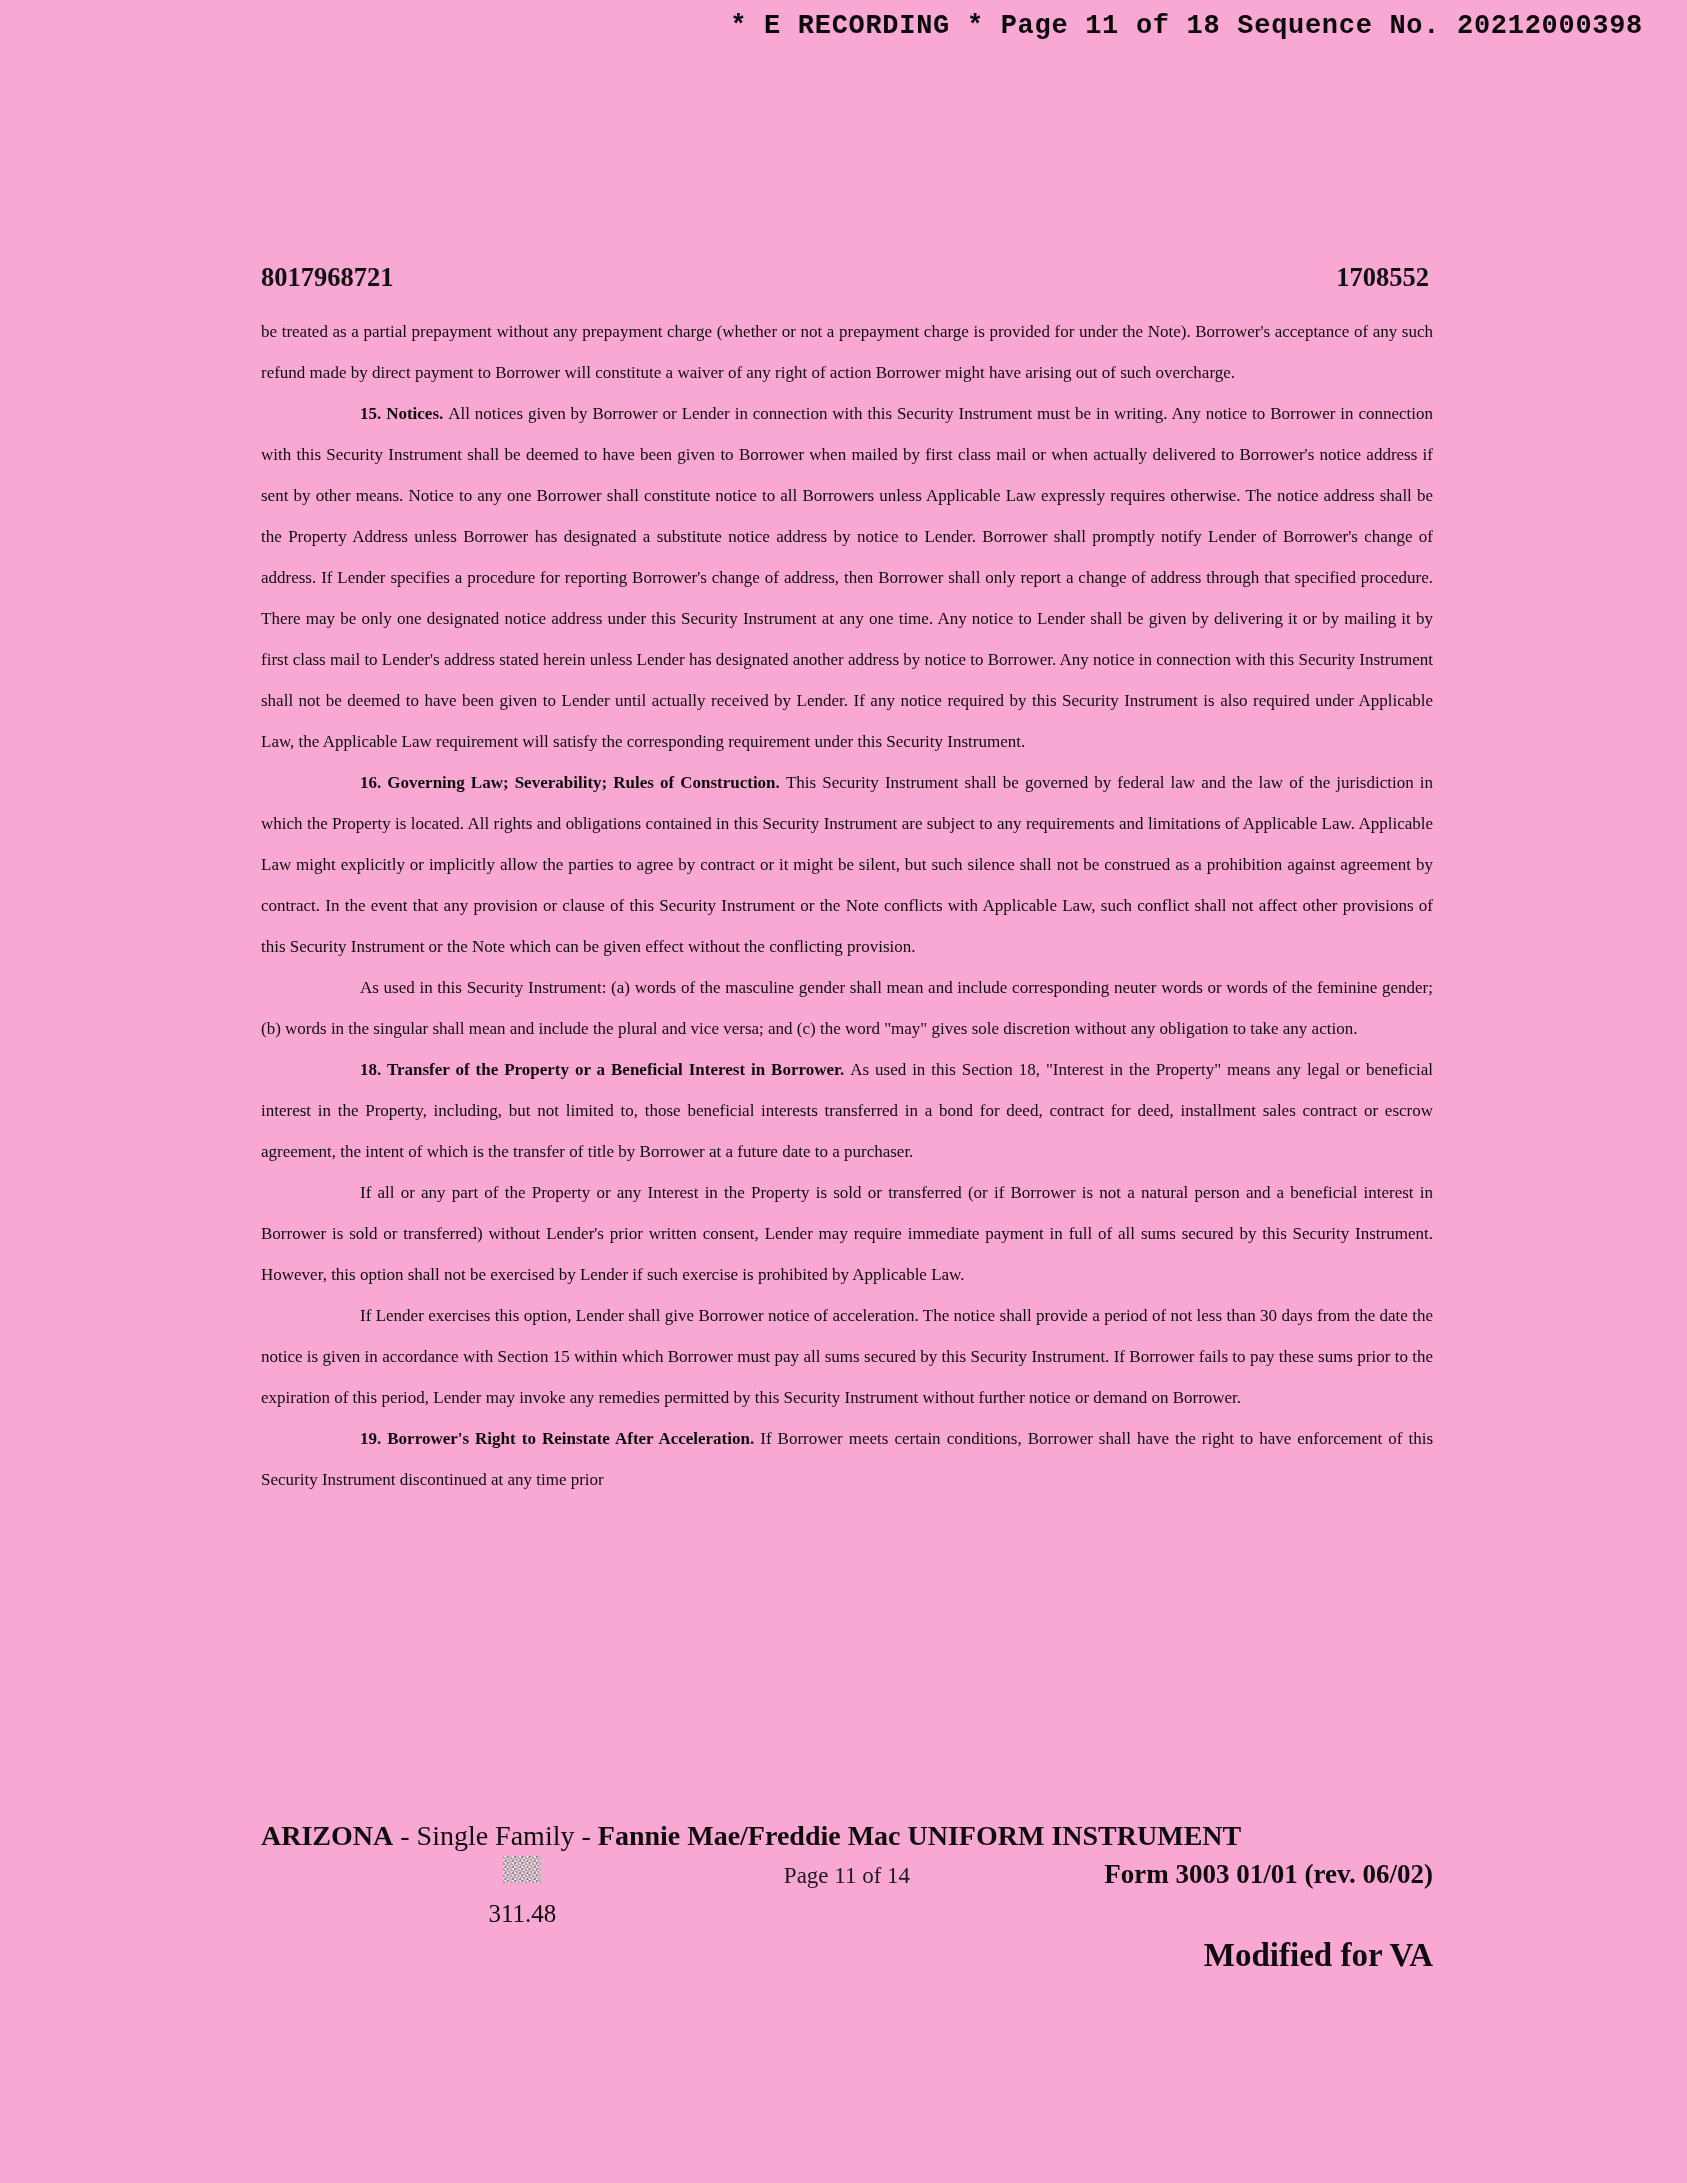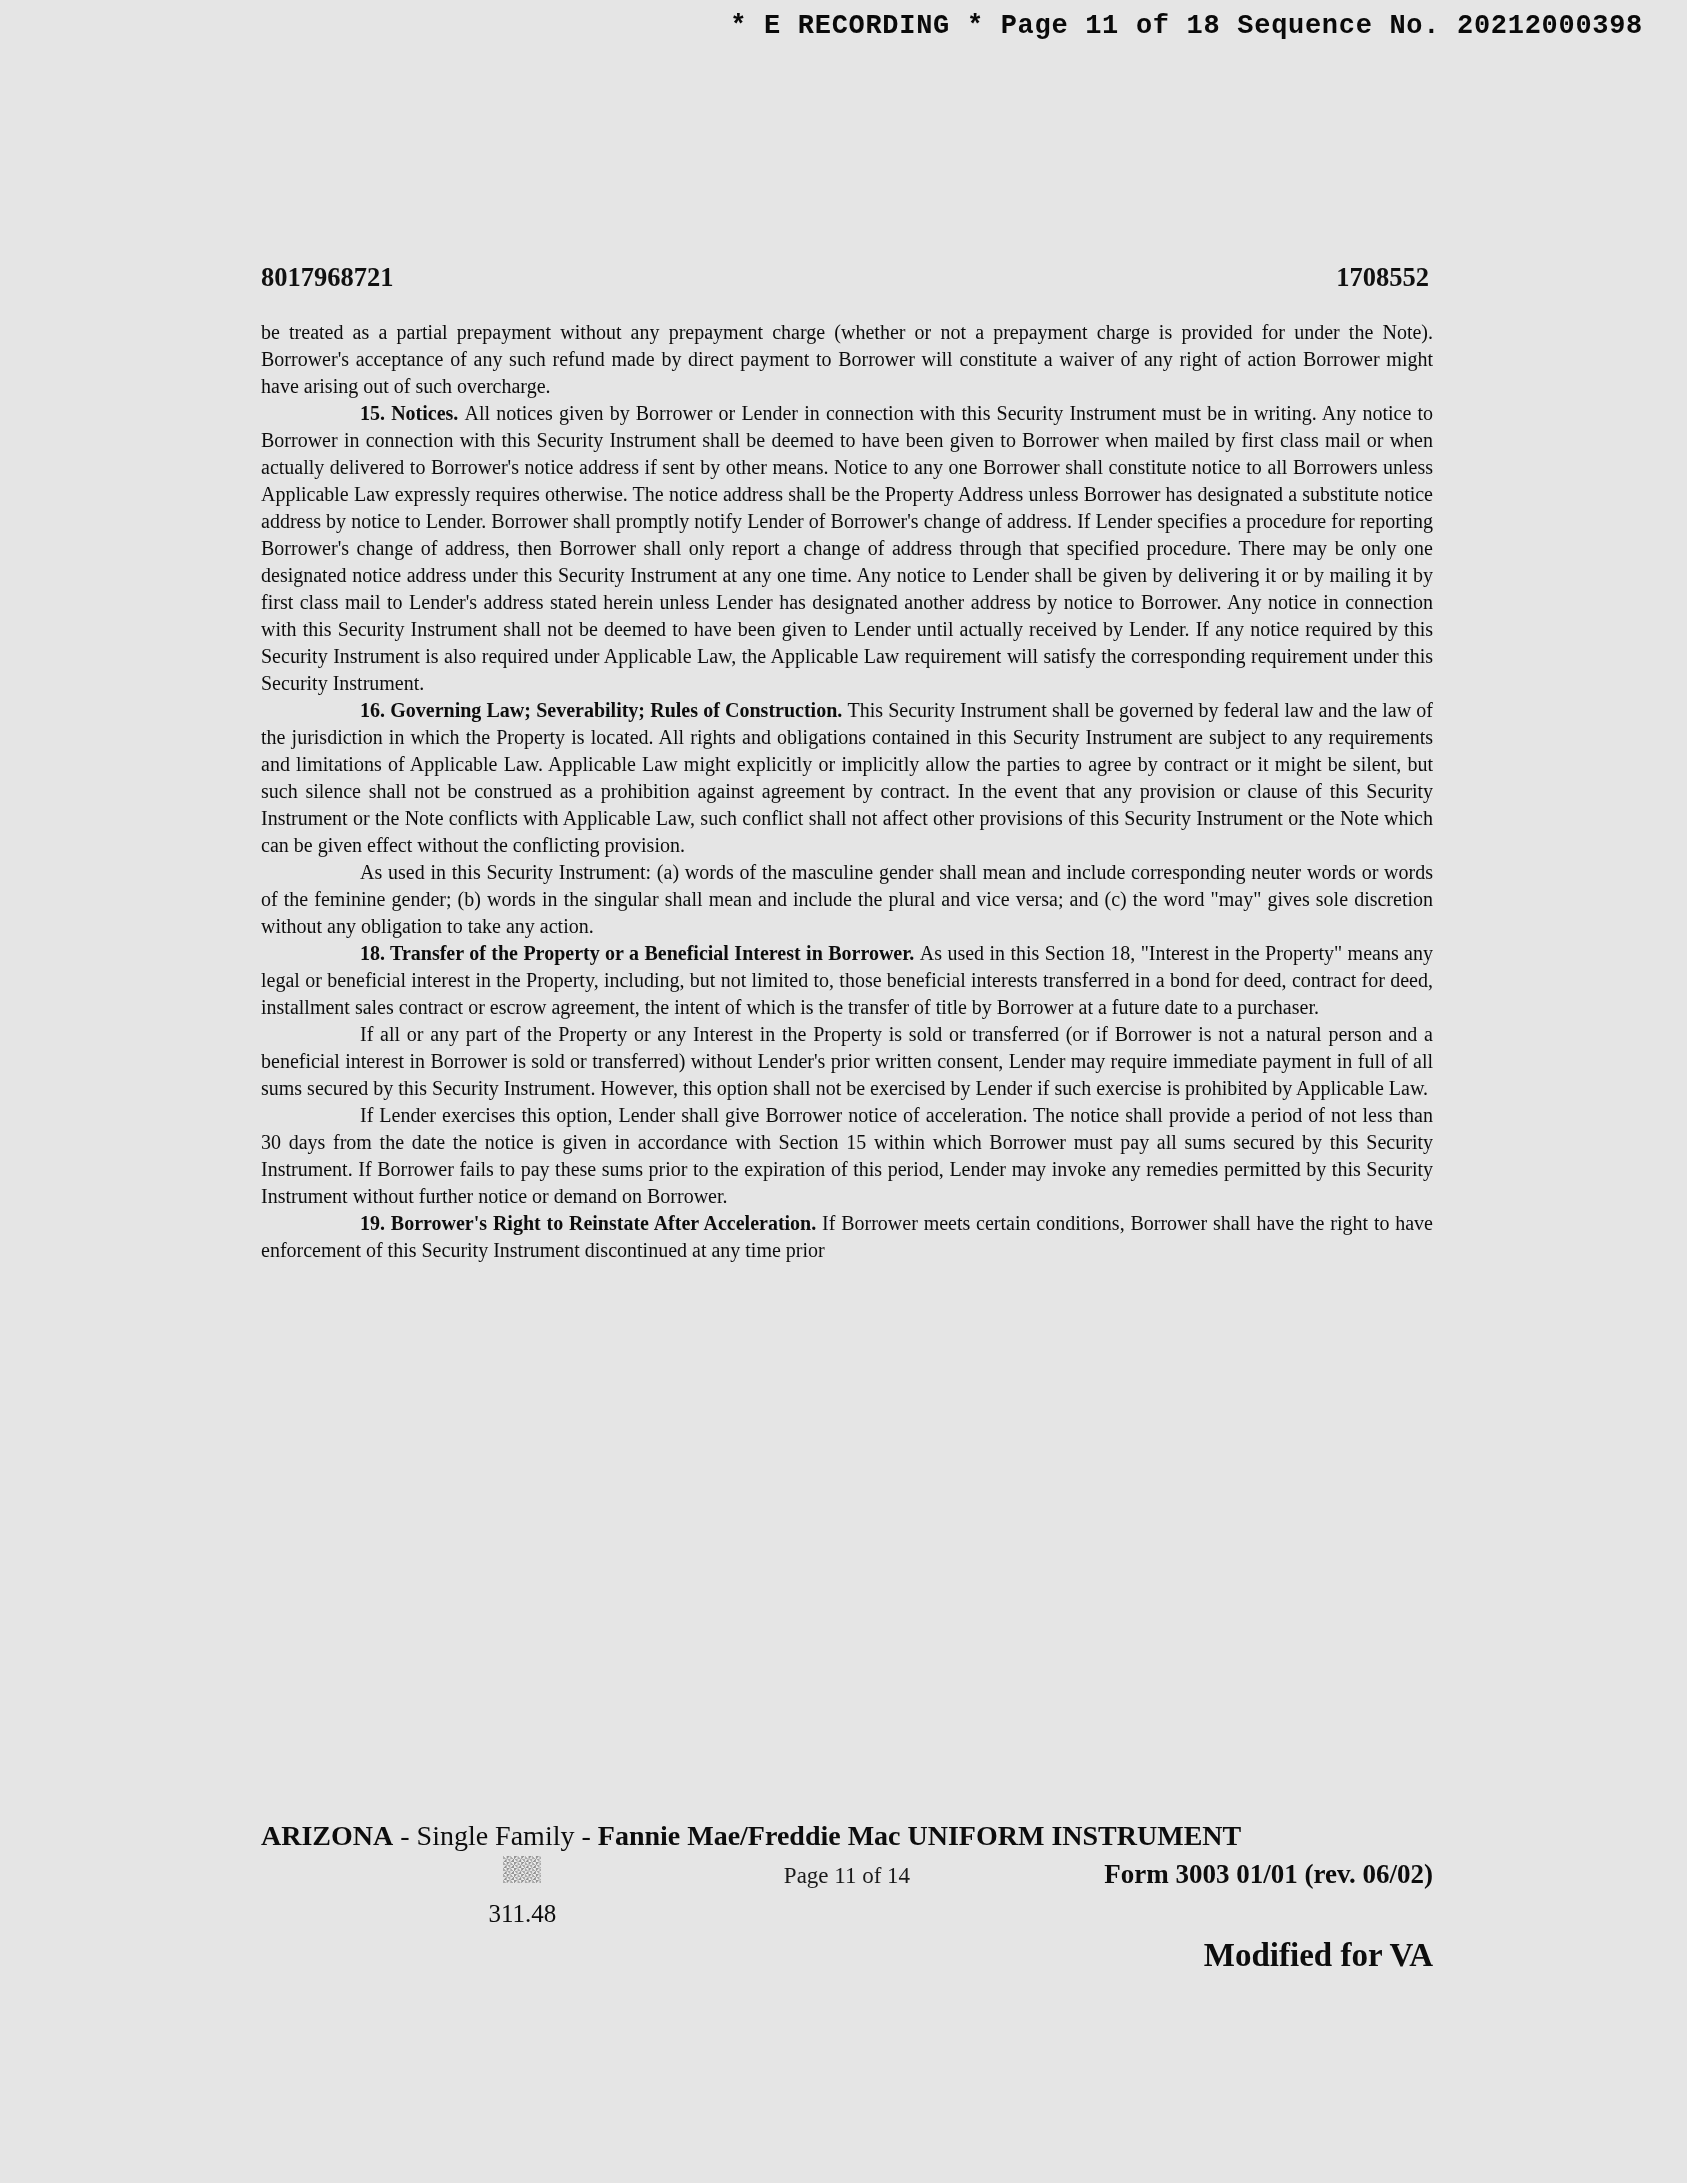--- a/index.html
+++ b/index.html
@@ -4,21 +4,21 @@
 <style>
   html, body {
     margin: 0;
     padding: 0;
     background: #ffffff;
   }
   .page {
     position: relative;
     width: 1687px;
     height: 2183px;
-    background: #e5e5e5;
+    background: #f9a8d4;
     font-family: "Liberation Serif", serif;
     color: #0c0c0c;
     overflow: hidden;
   }
   
   .rec-header {
     position: absolute;
     top: 10.6px;
     right: 44px;
     font-family: "Liberation Mono", monospace;
@@ -40,25 +40,24 @@
     font-weight: bold;
     font-size: 26.5px;
     color: #111;
   }
   
   .doc-body {
     position: absolute;
     top: 311px;
     left: 261px;
     width: 1172px;
-    font-size: 20px;
-    line-height: 27px;
+    font-size: 17px;
+    line-height: 41px;
     text-align: justify;
     color: #0d0d0d;
-    margin-top: 8px;
   }
   .doc-body p {
     margin: 0;
     padding: 0;
   }
   .doc-body p.indented { text-indent: 99px; }
   .doc-body .lead { font-weight: bold; }
   
   .footer {
     position: absolute;

